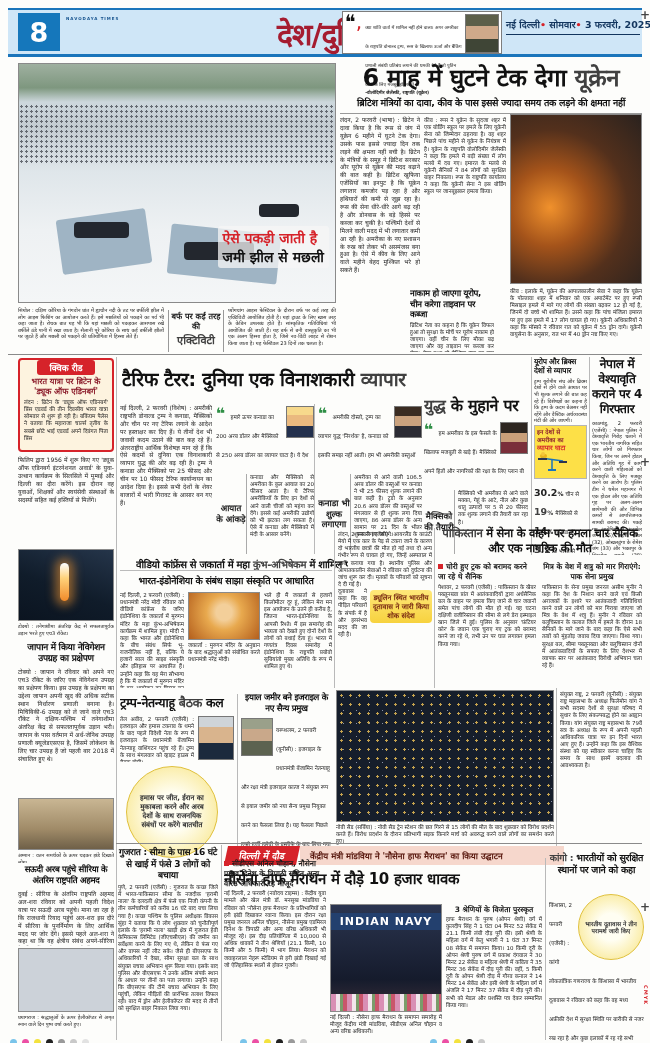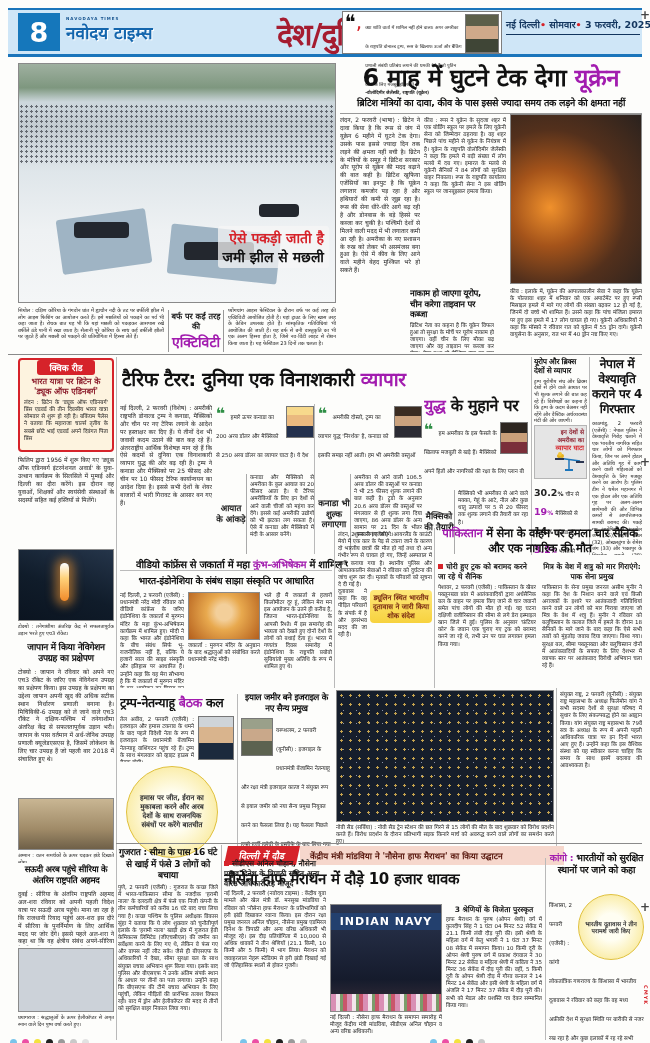--- a/index.html
+++ b/index.html
@@ -2,21 +2,21 @@
 <html><head>
 <meta charset="utf-8">
 <style>
   html,body{margin:0;padding:0}
   body{width:650px;height:1043px;position:relative;background:#fdfdfb;
        font-family:"DejaVu Sans","Liberation Sans",sans-serif;color:#1c1c1c;overflow:hidden}
   .abs{position:absolute;box-sizing:border-box}
   .just{text-align:justify;overflow:hidden}
   .ctr{text-align:center}
   .b{font-weight:bold}
-  .red{color:#a21caf}
+  .red{color:#404040}
   .maroon{color:#8d1f2d}
   .t5{font-size:5px;line-height:1.32}
   .t55{font-size:5.5px;line-height:1.3}
   .t6{font-size:6px;line-height:1.32}
   .hl{font-weight:bold;color:#111;letter-spacing:-.3px}
   .nowrap{white-space:nowrap;overflow:hidden}
   .vr{background:#b9b9b9}
   .ph{overflow:hidden;border:1px solid #8a8a8a}
   .crowd{background-image:radial-gradient(#4a4f57 1px,transparent 1.3px);background-size:5px 5px}
   
@@ -49,48 +49,47 @@
   .hs-trump{background:linear-gradient(180deg,#f7d98c 0 28%,#eab97f 28% 62%,#23304d 62% 100%)}
   .hs-trudeau{background:linear-gradient(180deg,#3a2c22 0 30%,#caa27e 30% 62%,#2b2b33 62% 100%)}
   .hs-shein{background:linear-gradient(180deg,#2d2620 0 32%,#caa07a 32% 64%,#7a2f3a 64% 100%)}
   .hs-bibi{background:linear-gradient(180deg,#cfd4d8 0 25%,#d9b48d 25% 62%,#1c2a3d 62% 100%)}
   .hs-zamir{background:linear-gradient(180deg,#9aa08a 0 28%,#c9a88a 28% 62%,#5c6250 62% 100%)}
   
   .qr-box{background:#fdf3df;border:2px solid #d6232a;border-radius:4px;padding:3px 4px}
   .qr-tag{background:#d6232a;color:#fff;font-weight:bold;font-size:9px;text-align:center;border-radius:3px;margin:-3px auto 2px;width:58px;padding:1px 0}
   .quote-blk .gq{color:#2f8f46;font-size:16px;line-height:.7;font-weight:bold}
   .lblbox{font-weight:bold;font-size:8.5px;text-align:center;display:flex;align-items:center;justify-content:center;border-right:1px solid #aaa;line-height:1.25}
-  .deficit{border:1px solid #b5b5b5;background:#e5e5e5;text-align:right;padding:2px}
+  .deficit{border:1px solid #b5b5b5;background:#fde047;text-align:left;padding:2px}
   .deficit .l1,.deficit .l2{font-size:6px;font-weight:bold;color:#8d1f2d;line-height:1.3}
   .deficit .l3{font-size:6.5px;font-weight:bold;color:#d6232a}
   .statv{font-size:9.5px;font-weight:bold}
   .statl{font-size:5.5px;margin-left:2px}
   .ylw{background:linear-gradient(180deg,#ffe87a,#f7d23e);border-radius:4px;font-size:7px;font-weight:bold;color:#7a2a12;text-align:center;padding:3px}
   .circle{border-radius:50%;background:radial-gradient(circle,#fffef2 30%,#f7e27a 100%);border:1px solid #e0c13e;display:flex;align-items:center;justify-content:center;text-align:center;font-weight:bold;color:#333}
   .badge{background:#d6232a;color:#fff;font-weight:bold;font-size:9.5px;display:flex;align-items:center;justify-content:center;transform:skewX(-12deg)}
   .strip{background:#f6d7cc;color:#5a1a10;font-weight:bold;font-size:8.5px;display:flex;align-items:center;padding-left:10px}
   .redsq{display:inline-block;width:5px;height:5px;background:#d6232a;margin-right:3px}
   .caption{font-size:5px;line-height:1.3;color:#222;text-align:justify;overflow:hidden}
-  .overlay-label{position:absolute;right:6px;bottom:34px;text-align:right;background:rgba(245,245,245,.75);padding:2px 5px;border-radius:3px}
+  .overlay-label{position:absolute;right:6px;bottom:34px;text-align:left;background:rgba(245,245,245,.75);padding:2px 5px;border-radius:3px}
   .overlay-label .l1{color:#d6232a;font-weight:bold;font-size:14px}
   .overlay-label .l2{color:#111;font-weight:bold;font-size:14px}
   .mats{position:absolute;background:#9fb4c4;border-radius:3px;transform:rotate(-8deg)}
   .person{position:absolute;background:#23272e;border-radius:4px}
   .dot{width:7px;height:7px;border-radius:50%;display:inline-block;margin-right:5px}
   .cross{position:absolute;color:#444;font-size:12px;font-weight:bold}
   .cmyk{position:absolute;writing-mode:vertical-rl;font-size:5px;color:#d6232a;font-weight:bold;letter-spacing:1px}
 </style>
 </head>
 <body>
 
 <div class="abs band" style="left:8px;top:8px;width:634px;height:49px"></div>
 <div class="abs pagenum" style="left:18px;top:13px;width:42px;height:38px">8</div>
 <div class="abs" style="left:66px;top:16px;width:130px">
   <div class="logo-en">NAVODAYA TIMES</div>
-  <div class="logo-hi">नवोदय टाइम्स</div>
 </div>
 <div class="abs sect ctr" style="left:228px;top:13px;width:205px">देश/दुनिया</div>
 <div class="abs qbox" style="left:342px;top:11px;width:160px;height:43px">
   <div class="qmark">❝<span>,</span></div>
   <div style="width:112px">
     <span class="qtext">क्या शांति वार्ता में शामिल नहीं होने वाला। अगर अमरीका के राष्ट्रपति डोनाल्ड ट्रम्प, रूस के खिलाफ ऊर्जा और बैंकिंग प्रणाली संबंधी प्रतिबंध लगाने की धमकी देते हैं तो पुतिन वार्ता के लिए मजबूर हो सकते हैं।</span>
     <div class="qtext qattr">-वोलोदिमीर जेलेंस्की, राष्ट्रपति (यूक्रेन)</div>
   </div>
   <div class="headshot hs-zel" style="width:32px;height:37px;flex:none"></div>
 </div>
@@ -109,21 +108,21 @@
   <div class="person" style="left:165px;top:178px;width:70px;height:18px"></div>
   <div class="person" style="left:240px;top:140px;width:40px;height:13px"></div>
   <div class="overlay-label">
     <div class="l1">ऐसे पकड़ी जाती है</div>
     <div class="l2">जमी झील से मछली</div>
   </div>
 </div>
 <div class="abs caption" style="left:18px;top:307px;width:146px;height:46px">सियोल : दक्षिण कोरिया के गंगवोन प्रांत में ह्वाचौन नदी के तट पर बर्फीली झील में लोग आइस फिशिंग का आयोजन करते हैं। इसे मछलियों को पकड़ने का पर्व भी कहा जाता है। रोचक बात यह भी कि यहां मछली को पकड़कर आसपास रखे बर्फीले ठंडे पानी में रखा जाता है। सैलानी पूरे कोरिया के साथ कई बर्फीली झीलों पर जुटते हैं और मछली को पकड़ने की प्रतियोगिता में हिस्सा लेते हैं।</div>
 <div class="abs ctr" style="left:168px;top:310px;width:56px;height:42px;border-left:1px solid #999;border-right:1px solid #999;padding:2px">
   <div class="b" style="font-size:8px;line-height:1.25">बर्फ पर कई तरह की</div>
-  <div class="b red" style="font-size:14px">एक्टिविटी</div>
+  <div class="b red" style="font-size:11px">एक्टिविटी</div>
 </div>
 <div class="abs caption" style="left:228px;top:307px;width:108px;height:46px">प्योंगचांग आइस फेस्टिवल के दौरान बर्फ पर कई तरह की एक्टिविटी आयोजित होती है। यहां ट्राउट के लिए खास तरह के केबिन उपलब्ध होते हैं। सांस्कृतिक गतिविधियां भी आयोजित की जाती हैं। यह बर्फ से बनी वास्तुकृति का भी एक अलग हिस्सा होता है, जिसे नव-विंटी लाइट से रोशन किया जाता है। यह फेस्टिवल 23 दिनों तक चलता है।</div>
 
 <div class="abs hl ctr nowrap" style="left:340px;top:60px;width:302px;font-size:24px">
   <span>6 माह में घुटने टेक देगा</span>
   <span class="red">यूक्रेन</span>
 </div>
 <div class="abs hl ctr nowrap" style="left:340px;top:96px;width:302px;font-size:9.5px;border-bottom:1px solid #999;padding-bottom:4px">ब्रिटिश मंत्रियों का दावा, कीव के पास इससे ज्यादा समय तक लड़ने की क्षमता नहीं</div>
 <div class="abs just t6" style="left:340px;top:116px;width:80px;height:184px">लंदन, 2 फरवरी (भाषा) : ब्रिटेन ने दावा किया है कि रूस से जंग में यूक्रेन 6 महीने में घुटने टेक देगा। उसके पास इससे ज्यादा दिन तक लड़ने की क्षमता नहीं बची है। ब्रिटेन के मंत्रियों के समूह ने ब्रिटिश सरकार और यूरोप से यूक्रेन की मदद बढ़ाने की बात कही है। ब्रिटिश खुफिया एजेंसियों का इनपुट है कि यूक्रेन लगातार कमजोर पड़ रहा है और हथियारों की कमी से जूझ रहा है। रूस की सेना धीरे-धीरे आगे बढ़ रही है और डोनबास के बड़े हिस्से पर कब्जा कर चुकी है। पश्चिमी देशों से मिलने वाली मदद में भी लगातार कमी आ रही है। अमरीका के नए प्रशासन के रुख को लेकर भी असमंजस बना हुआ है। ऐसे में कीव के लिए आने वाले महीने बेहद मुश्किल भरे हो सकते हैं।</div>
 <div class="abs" style="left:424px;top:114px;width:82px;height:188px;overflow:hidden">

